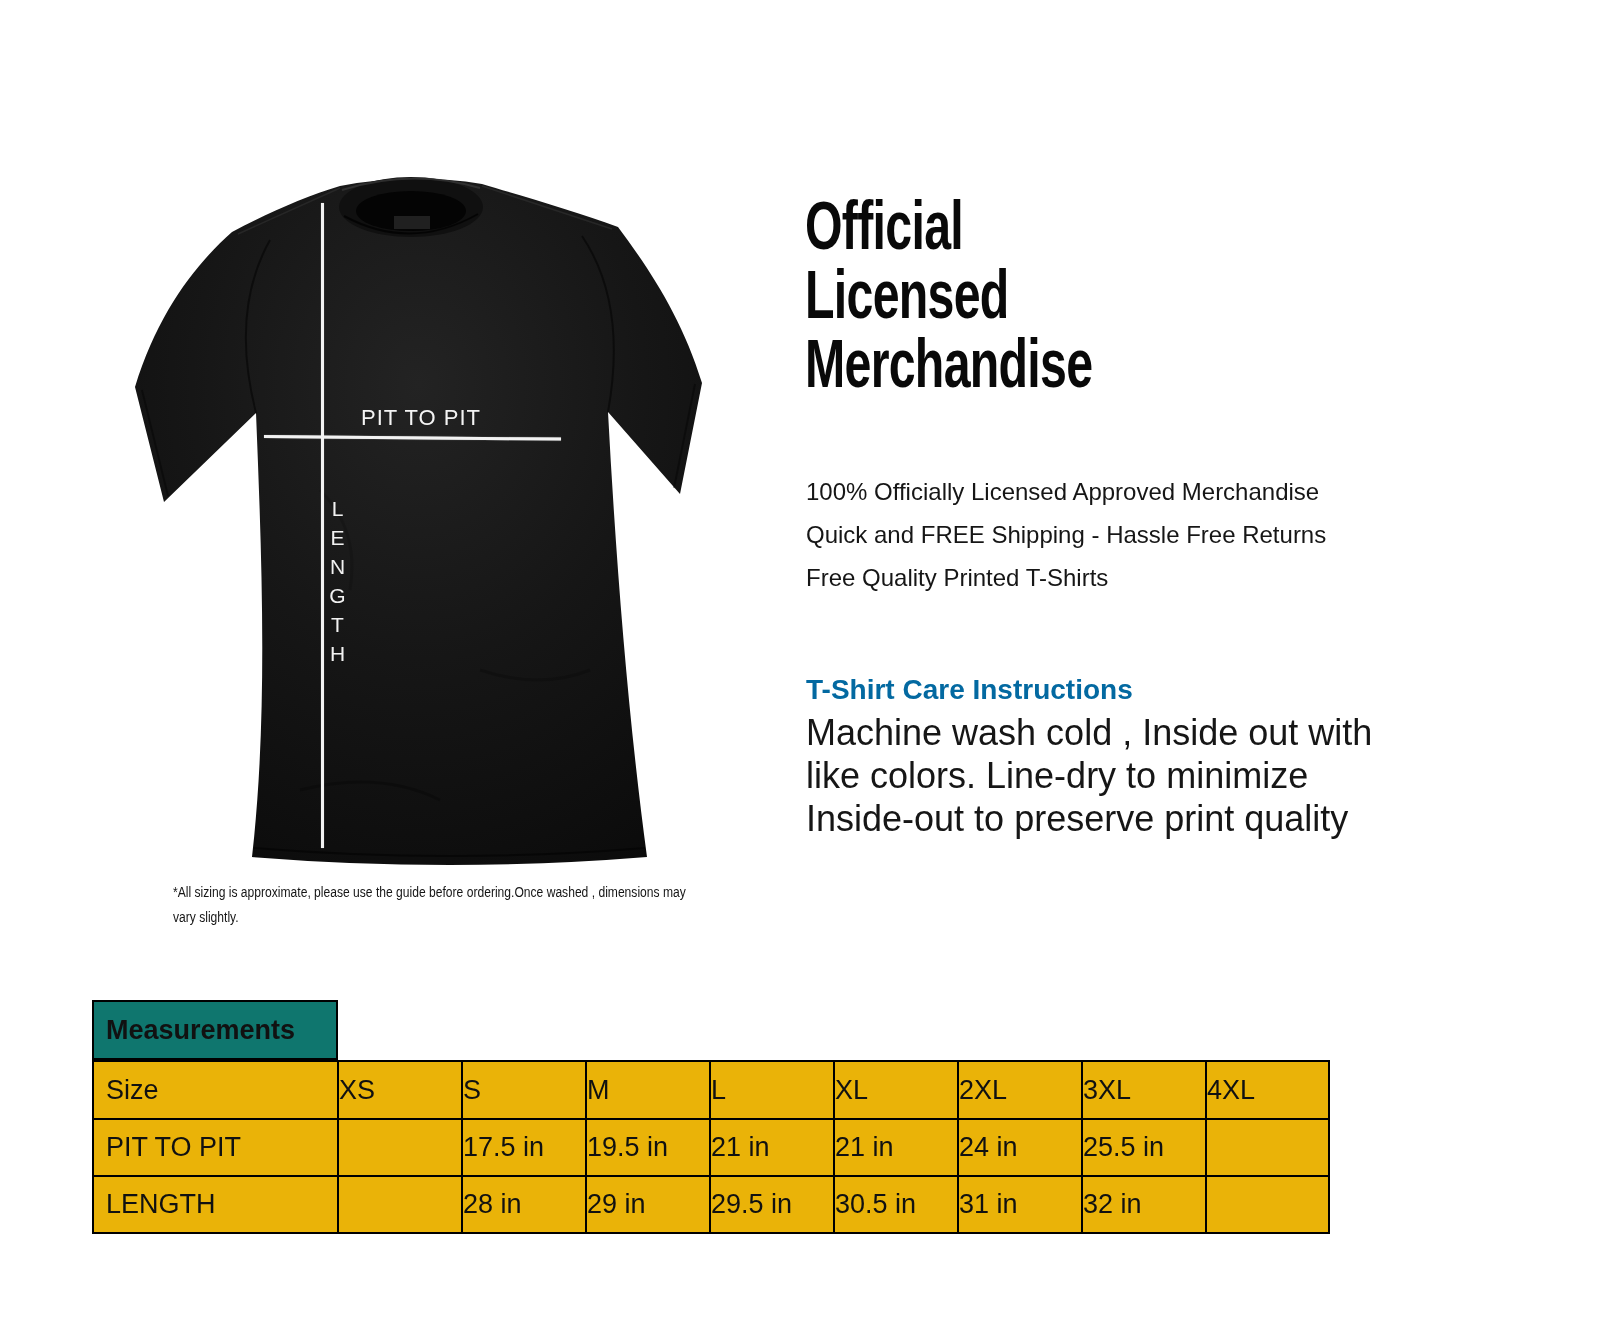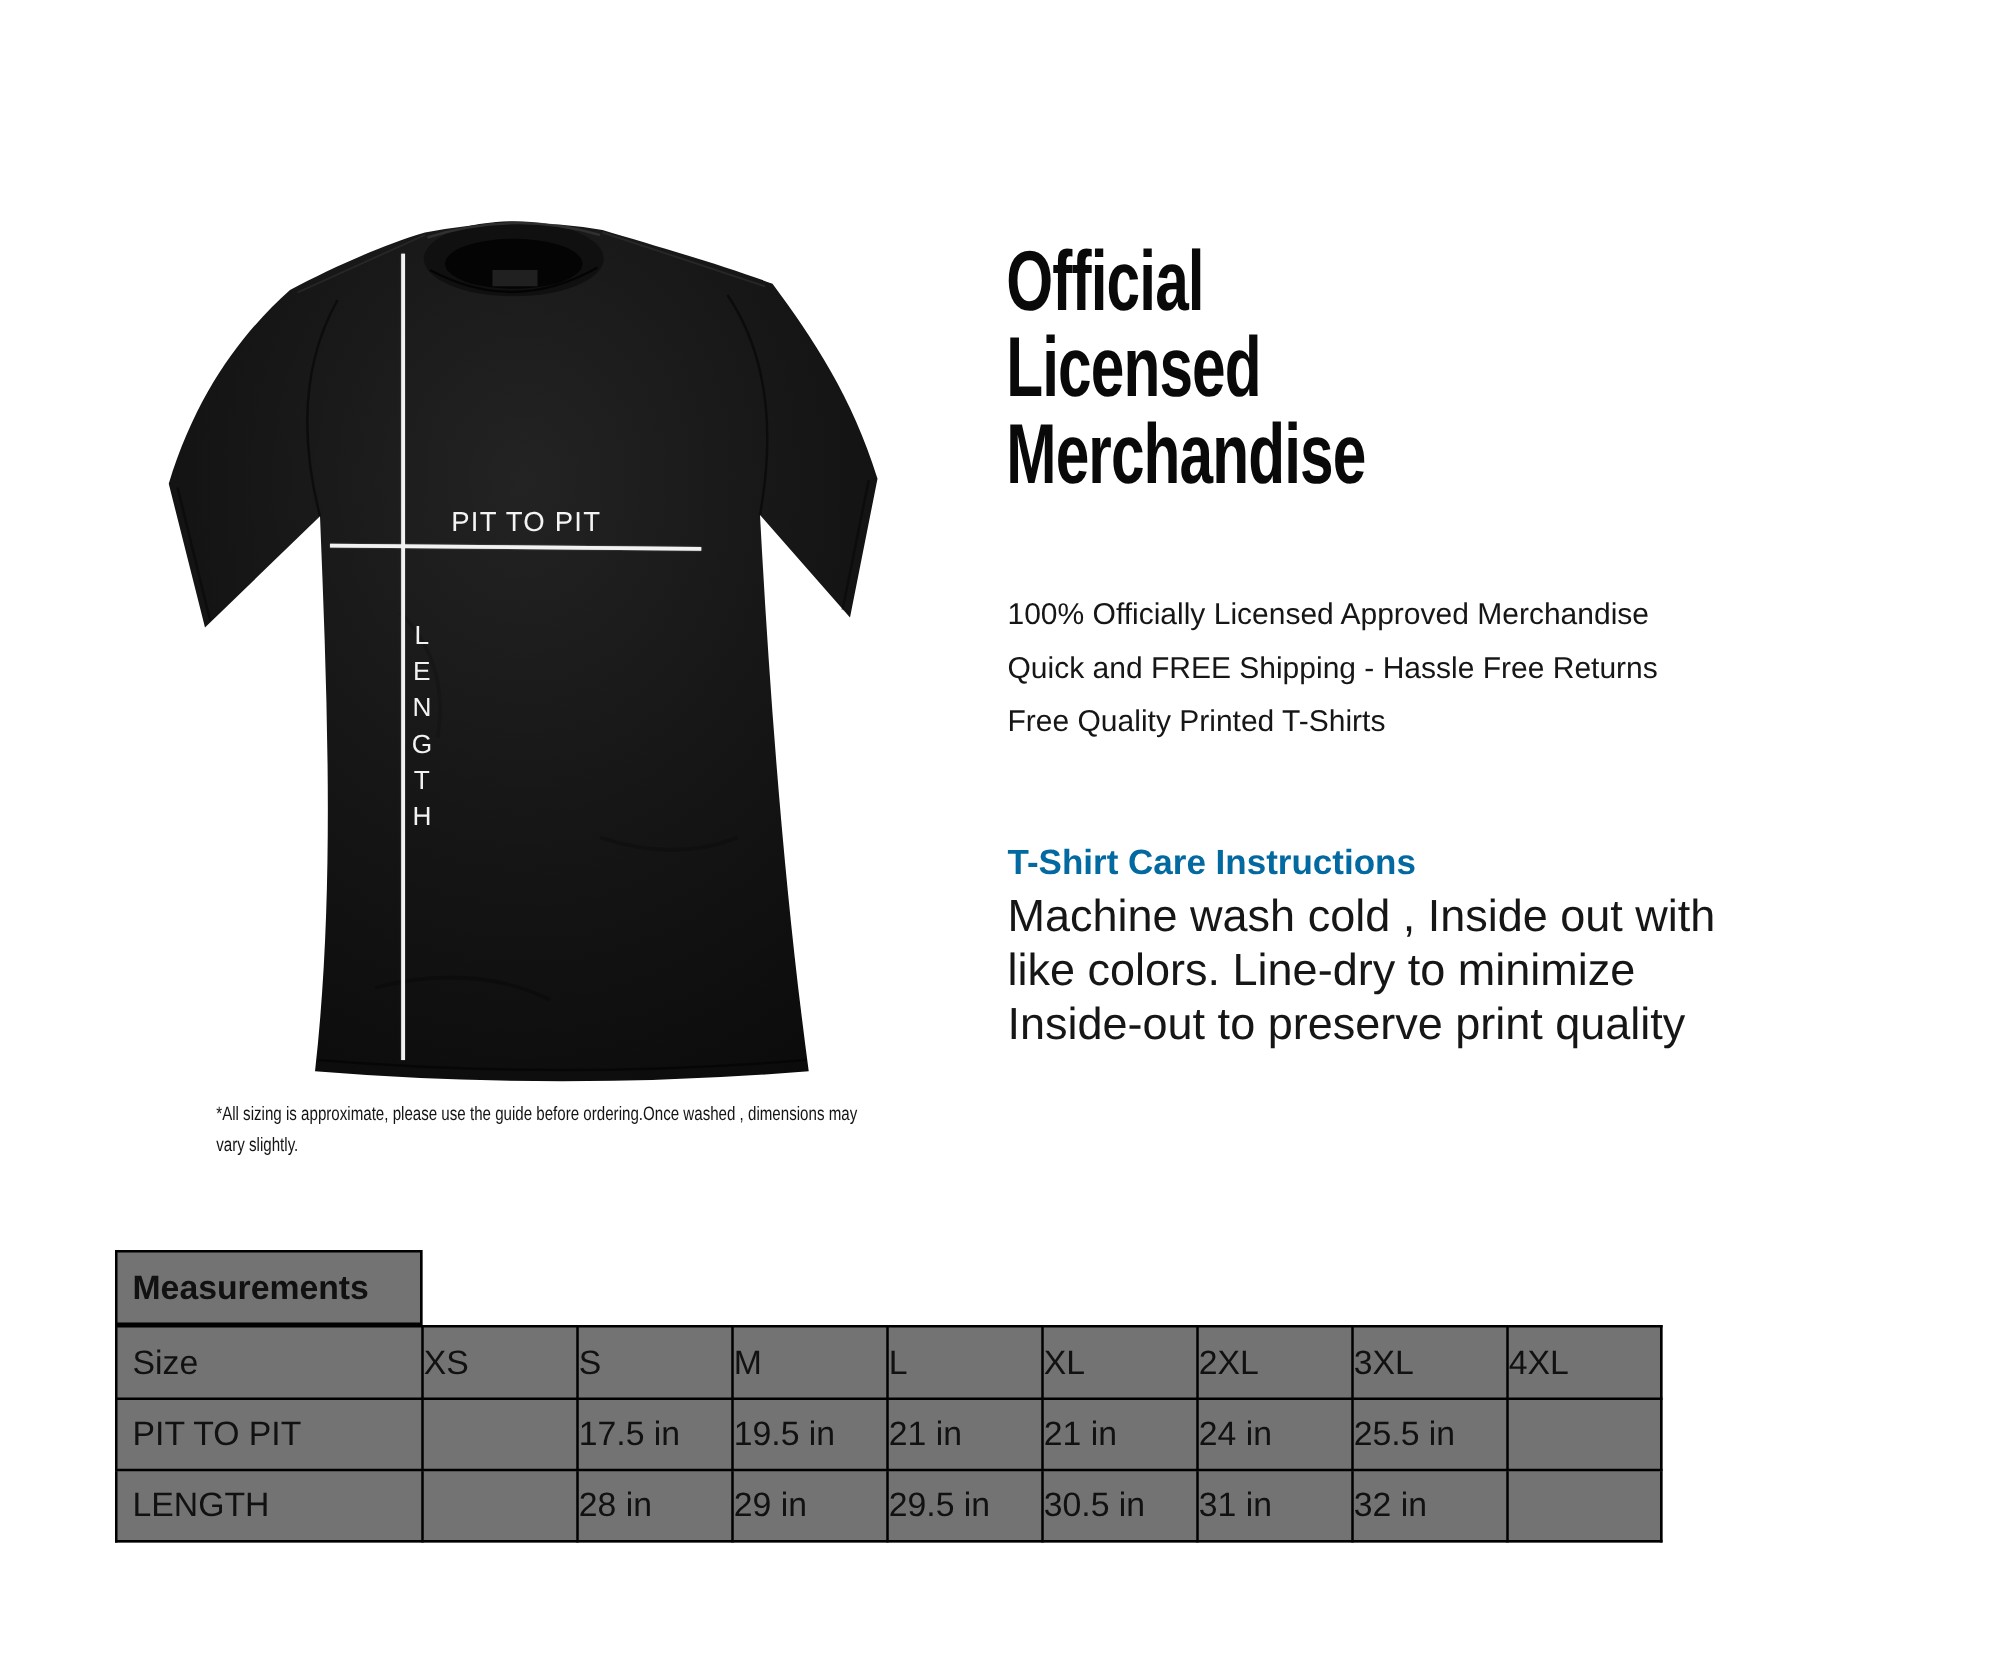--- a/index.html
+++ b/index.html
@@ -20,22 +20,22 @@
   
   .big-heading{left:805px;top:191px;font-size:68px;line-height:69px;font-weight:bold;
         letter-spacing:-1px;color:#090909;transform:scaleX(0.71);transform-origin:left top;white-space:nowrap;}
   .description{left:806px;top:470px;font-size:24px;line-height:43px;color:#161616;white-space:nowrap;}
   .care-heading{left:806px;top:674px;font-size:28px;font-weight:bold;white-space:nowrap;}
   .care-text{left:806px;top:711px;font-size:36px;line-height:43px;color:#161616;white-space:nowrap;}
 
   
   .corner-box{left:92px;top:1000px;width:246px;height:60px;border:2.5px solid #000;
         box-sizing:border-box;display:flex;align-items:center;padding-left:12px;
-        font-size:27px;font-weight:bold;background:#737373;}
-  table.size-chart{position:absolute;left:92px;top:1060px;border-collapse:collapse;table-layout:fixed;background:#737373;}
+        font-size:27px;font-weight:bold;background:#0f766e;}
+  table.size-chart{position:absolute;left:92px;top:1060px;border-collapse:collapse;table-layout:fixed;background:#eab308;}
   table.size-chart td{border:2.5px solid #000;font-size:27px;text-align:left;
         vertical-align:middle;padding:0;height:57px;box-sizing:border-box;color:#111;}
   table.size-chart tr.hdr td{height:58px;}
   table.size-chart td.rowlabel{text-align:left;padding-left:12px;}
 </style>
 </head>
 <body>
 
 <div class="page">
 

